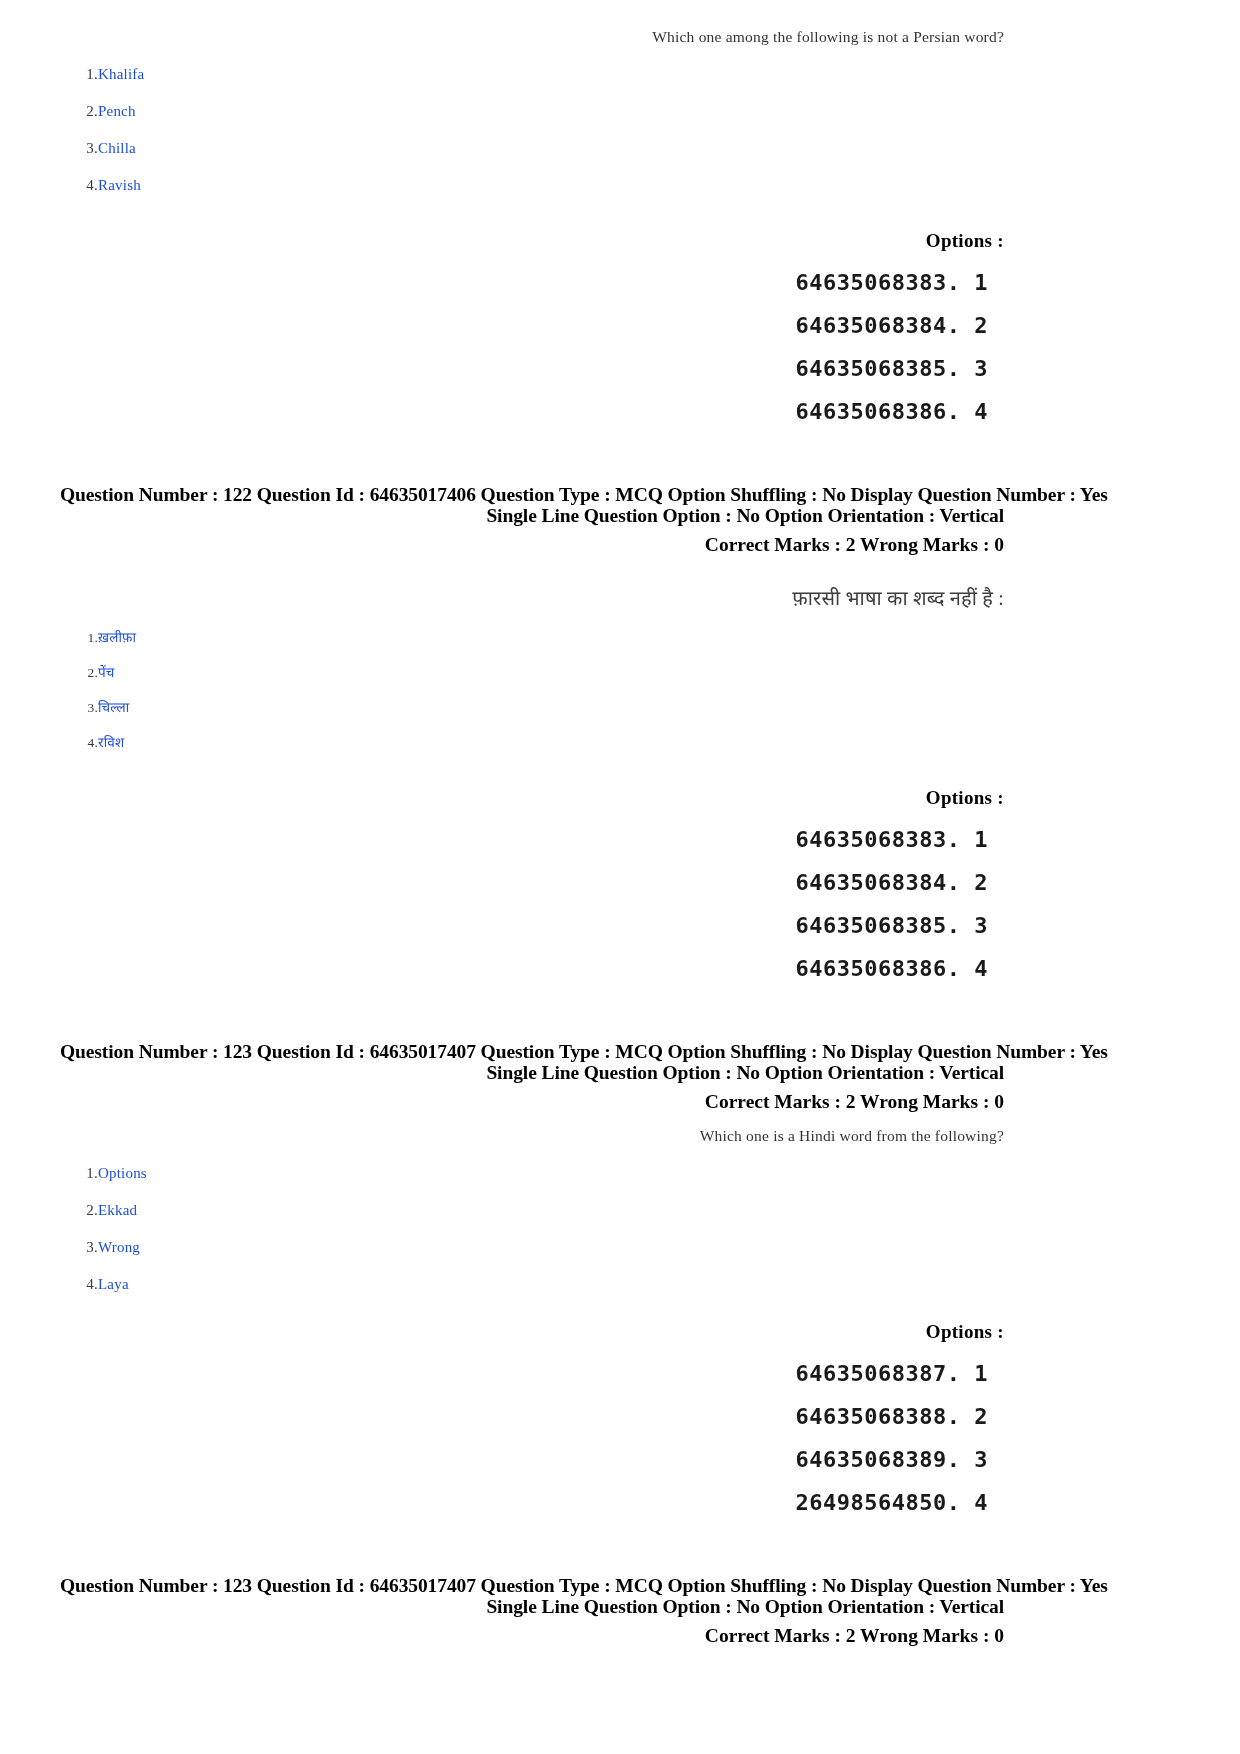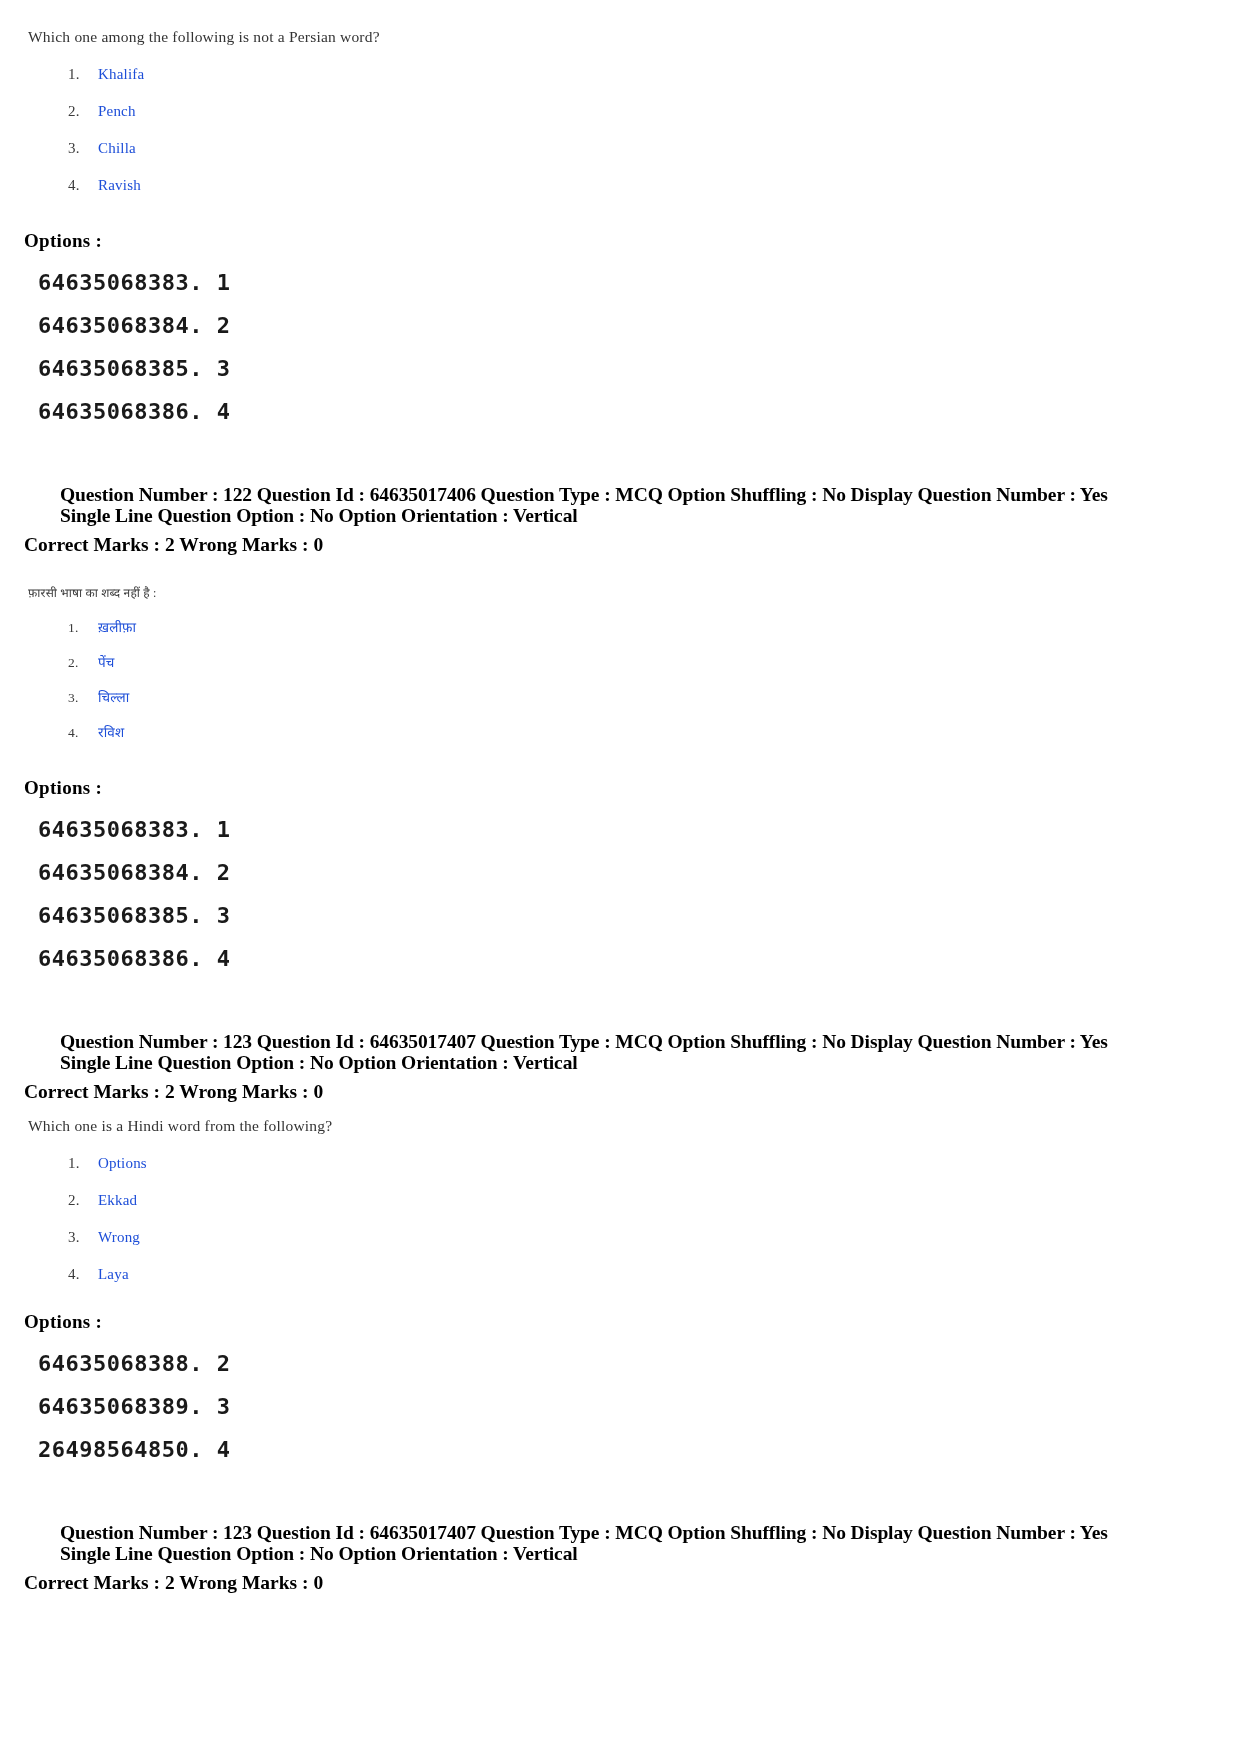--- a/index.html
+++ b/index.html
@@ -14,20 +14,21 @@
     color: #111111;
     position: relative;
     overflow: hidden;
   }
   .page {
     position: relative;
     width: 1004px;
     height: 1754px;
     padding: 0;
     box-sizing: border-box;
+    text-align: right;
   }
 
   
   .scan-block {
     color: #3a3a3a;
     font-family: "Liberation Serif", serif;
     filter: blur(0.15px);
   }
   .stem {
     font-size: 15.5px;
@@ -52,21 +53,21 @@
   .choice-num {
     width: 30px;
     flex: 0 0 30px;
     color: #3b3b3b;
   }
   .choice-text { color: #1d4ed8; }
 
   
   .hindi .stem,
   .hindi .choice { color: #3d3d3d; }
-  .hindi .stem { font-size: 12px; }
+  .hindi .stem { font-size: 20px; }
   .hindi .choice { font-size: 13.5px; margin-top: 17px; }
 
   
   .options-label {
     font-family: "Liberation Serif", serif;
     font-weight: bold;
     font-size: 19px;
     color: #000000;
     letter-spacing: 0.3px;
     padding-left: 24px;
@@ -232,20 +233,21 @@
         <span class="choice-text">Laya</span>
       </li>
     </ul>
   </section>
 
   <div class="sp-28"></div>
 
   <section>
     <div class="options-label">Options :</div>
     <ul class="option-ids">
+      <li class="option-id">64635068387. 1</li>
       <li class="option-id">64635068388. 2</li>
       <li class="option-id">64635068389. 3</li>
       <li class="option-id">26498564850. 4</li>
     </ul>
   </section>
 
   <div class="sp-44"></div>
 
   <section>
     <div class="meta">

